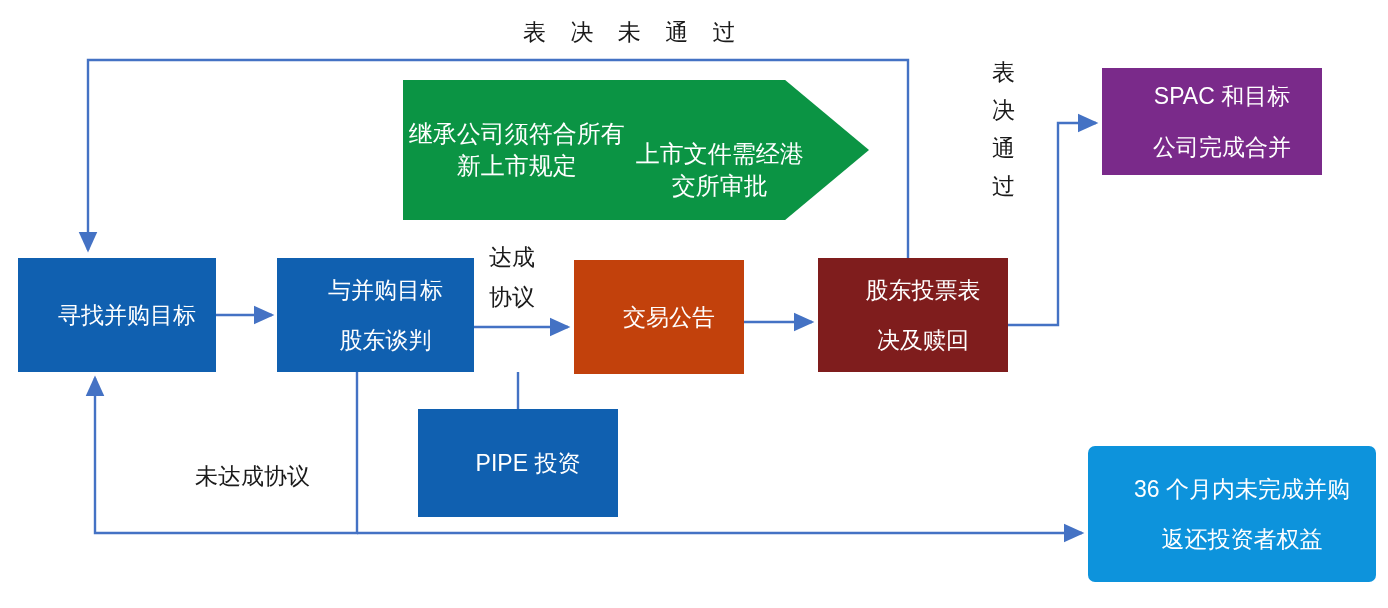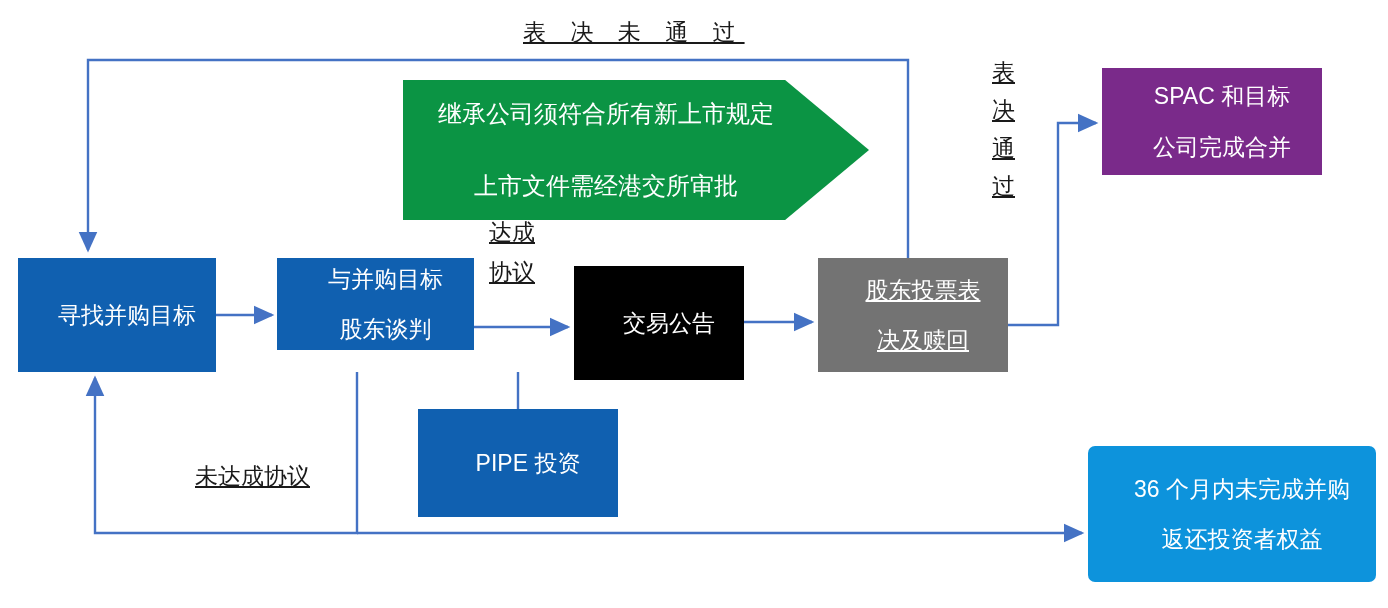--- a/index.html
+++ b/index.html
@@ -38,65 +38,64 @@
     padding-left: 20px;
   }
   .node .line {
     display: block;
   }
   .node .line + .line {
     margin-top: 26px;
   }
 
   .n-find        { left: 18px;   top: 258px; width: 198px; height: 114px; background: #1060B0; font-size: 23px; }
-  .n-negotiate   { left: 277px;  top: 258px; width: 197px; height: 92px; background: #1060B0; font-size: 23px; }
-  .n-announce    { left: 574px;  top: 266px; width: 170px; height: 114px; background: #000000; font-size: 23px; }
-  .n-vote        { left: 818px;  top: 258px; width: 190px; height: 114px; background: #737373; font-size: 23px; text-decoration: underline; }
+  .n-negotiate   { left: 277px;  top: 258px; width: 197px; height: 114px; background: #1060B0; font-size: 23px; }
+  .n-announce    { left: 574px;  top: 260px; width: 170px; height: 114px; background: #c2410c; font-size: 23px; }
+  .n-vote        { left: 818px;  top: 258px; width: 190px; height: 114px; background: #7f1d1d; font-size: 23px; }
   .n-pipe        { left: 418px;  top: 409px; width: 200px; height: 108px; background: #1060B0; font-size: 23px; }
   .n-merge       { left: 1102px; top: 68px;  width: 220px; height: 107px; background: #7A2A8A; font-size: 23px; }
   .n-refund      { left: 1088px; top: 446px; width: 288px; height: 136px; background: #0D93DC; font-size: 23px; border-radius: 7px; }
 
   .chevron {
     position: absolute;
     left: 403px;
     top: 80px;
     width: 466px;
     height: 140px;
     background: #0B9444;
     clip-path: polygon(0% 0%, 82% 0%, 100% 50%, 82% 100%, 0% 100%);
     display: flex;
-    flex-direction: column;
+    flex-direction: row;
     align-items: center;
     justify-content: center;
     color: #ffffff;
     font-size: 24px;
     text-align: center;
     z-index: 3;
     padding-right: 60px;
     box-sizing: border-box;
   }
   .chevron .line + .line { margin-top: 40px; }
 
   .edge-label {
     position: absolute;
     color: #1a1a1a;
     font-size: 23px;
     line-height: 1.45;
     text-align: center;
     white-space: nowrap;
     z-index: 4;
-    text-decoration: underline;
   }
   .lbl-vote-fail {
     left: 514px; top: 16px;
     letter-spacing: 9px;
     text-indent: 9px;
   }
   .lbl-agree {
-    left: 489px; top: 212px;
+    left: 489px; top: 237px;
     text-align: left;
     line-height: 1.75;
   }
   .lbl-no-agree {
     left: 166px; top: 460px; margin-left: 29px;
   }
   .lbl-vote-pass {
     left: 992px; top: 54px;
     width: 30px;
     white-space: normal;

